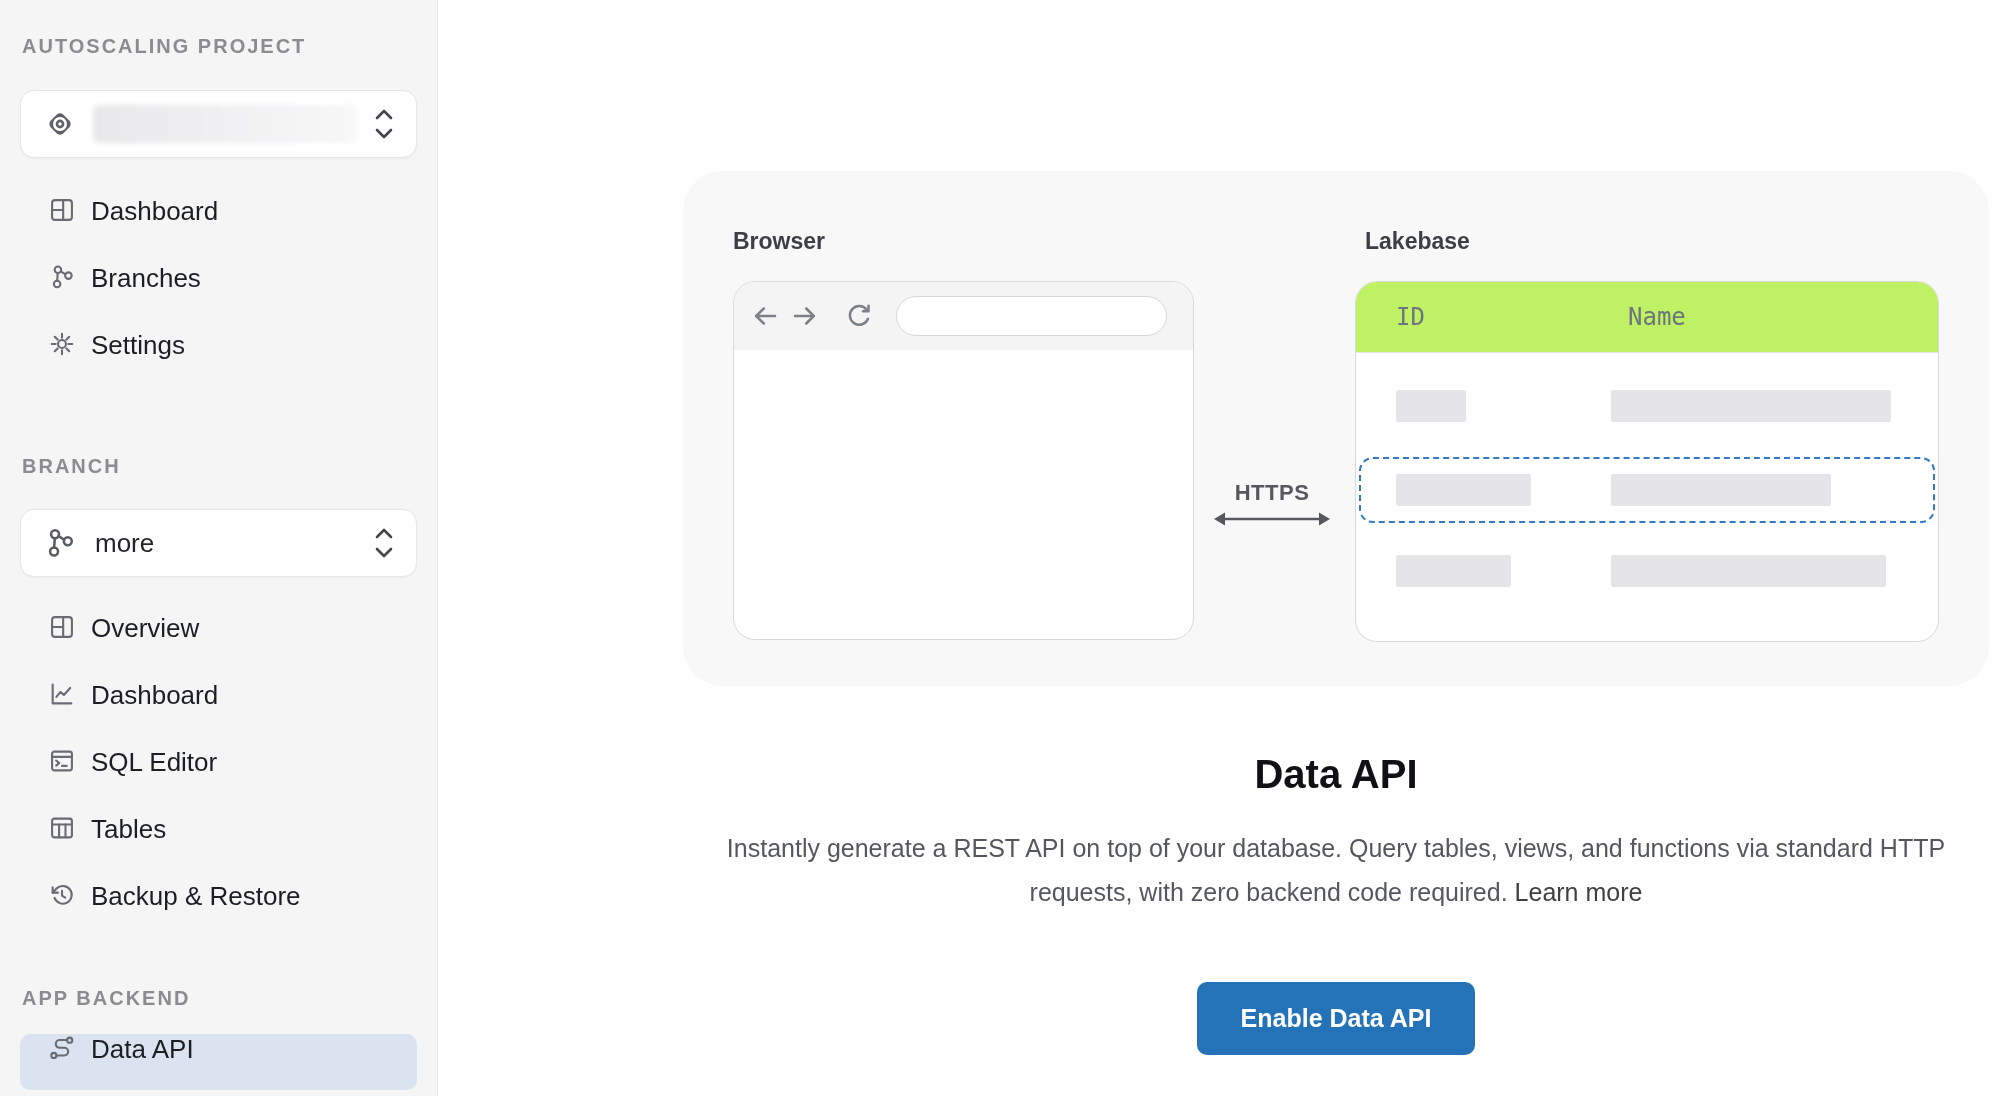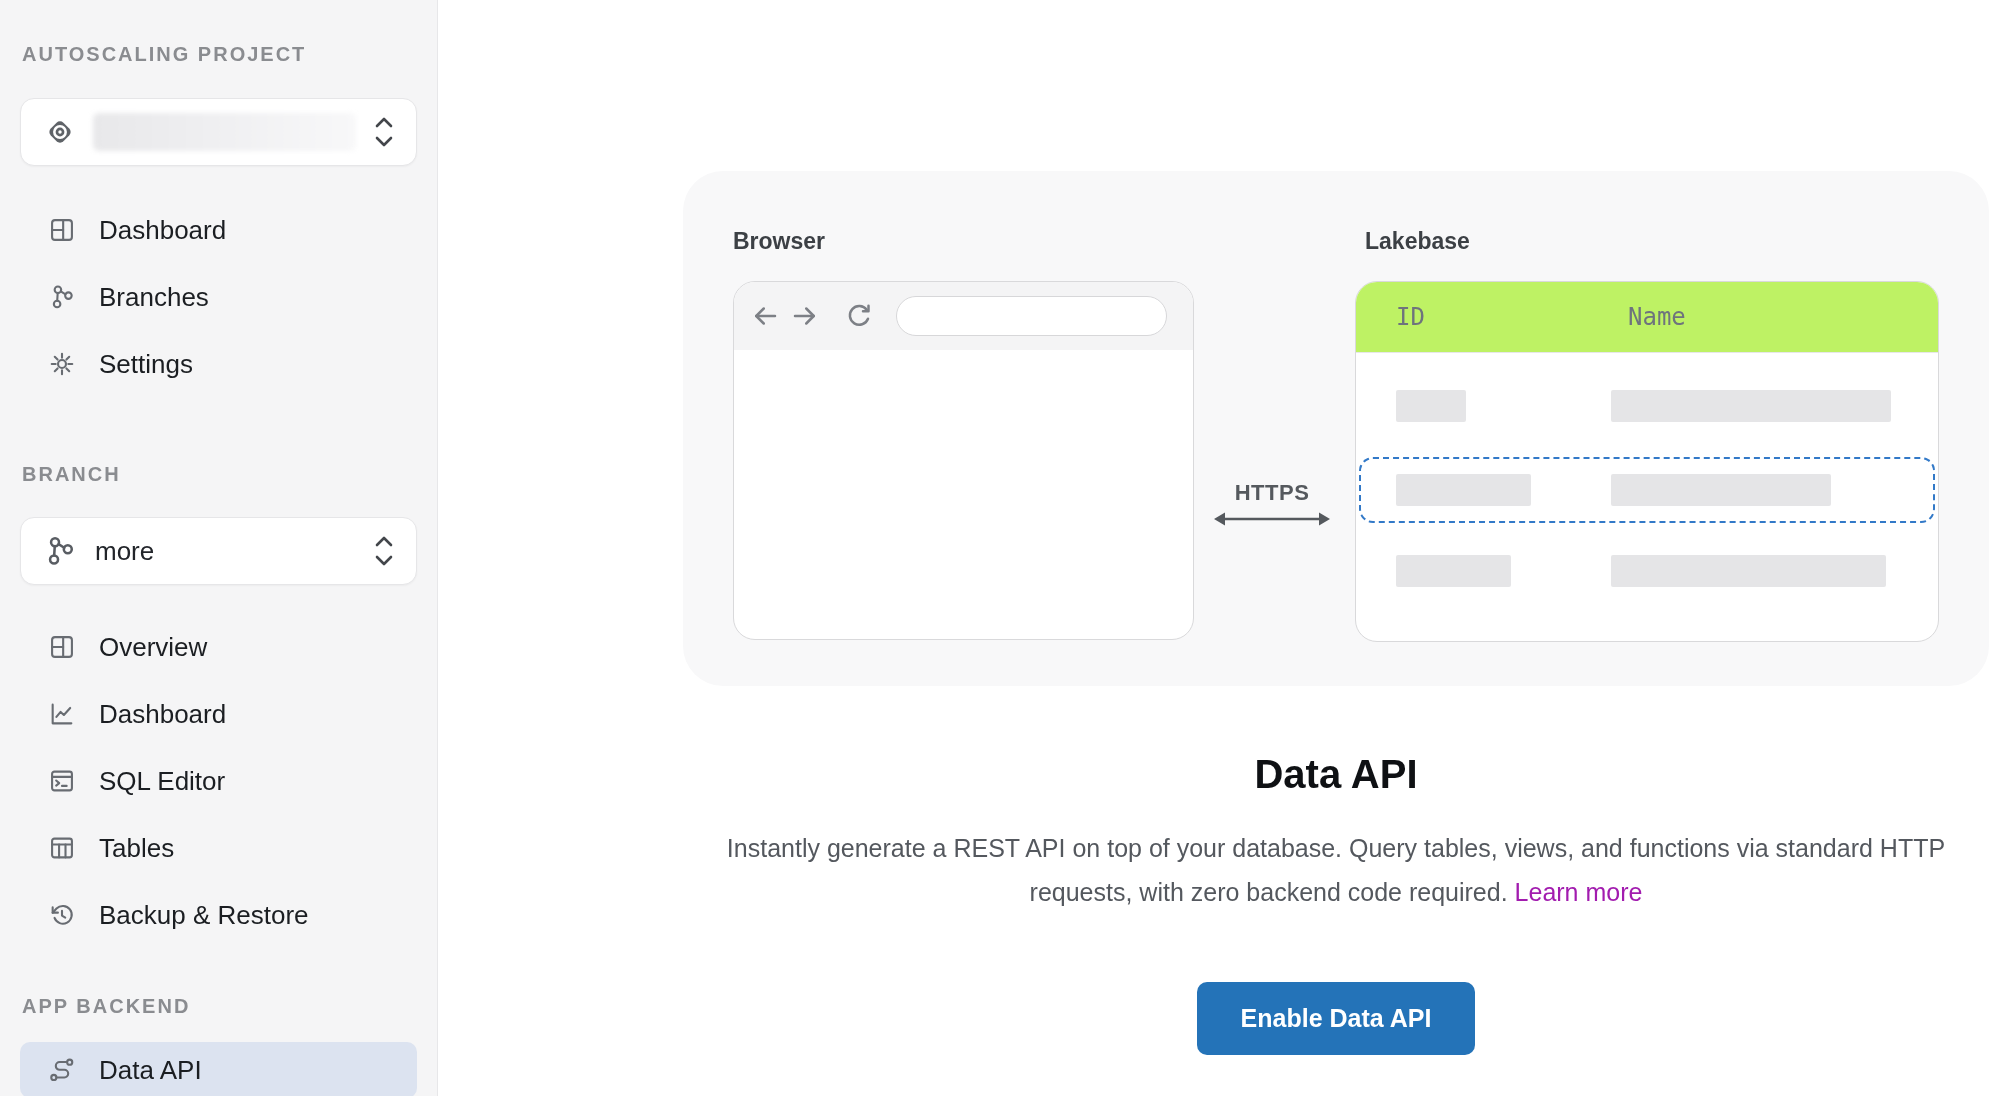--- a/index.html
+++ b/index.html
@@ -7,21 +7,21 @@
   body {
     font-family:"Liberation Sans","DejaVu Sans",sans-serif;
     background:#ffffff; color:#1b1e22;
     display:flex; overflow:hidden;
   }
 
   
   .sidebar {
     width:438px; min-width:438px; height:100%;
     background:#f5f5f6; border-right:1px solid #e7e7e9;
-    padding:16px 20px;
+    padding:8px 20px;
   }
   .section-label {
     font-size:20px; font-weight:700; letter-spacing:2px;
     color:#8a8c90; margin-left:2px; line-height:20px;
   }
   .section-label.first { margin-top:28px; }
   .section-label.branch { margin-top:59px; }
   .section-label.backend { margin-top:40px; }
 
   .selector-card {
@@ -40,21 +40,21 @@
   }
   .sel-value { font-size:26px; color:#22252a; margin-left:18px; }
   .spacer { flex:1; }
   .updown { width:24px; height:34px; }
 
   nav.navlist { display:flex; flex-direction:column; }
   nav.project-nav { margin-top:38px; }
   nav.branch-nav { margin-top:36px; }
   nav.backend-nav { margin-top:26px; }
   .nav-item {
-    height:52px; display:flex; align-items:center; gap:23px;
+    height:52px; display:flex; align-items:flex-start; gap:15px;
     padding-left:28px; border-radius:10px; margin-bottom:15px;
     font-size:26px; color:#1b1e22; cursor:pointer;
   }
   nav.backend-nav .nav-item { height:56px; margin-bottom:0; }
   .nav-item.selected { background:#dce3f0; }
   .nav-icon { width:28px; height:28px; flex:0 0 28px; display:flex; }
   .nav-icon svg { width:28px; height:28px; stroke:#686c72; stroke-width:1.8; fill:none; stroke-linecap:round; stroke-linejoin:round; }
   .sel-icon svg { stroke:#595d63; stroke-width:1.8; fill:none; stroke-linecap:round; stroke-linejoin:round; }
   .updown svg { stroke:#43464b; stroke-width:2.6; fill:none; stroke-linecap:round; stroke-linejoin:round; width:24px; height:34px; }
 
@@ -115,21 +115,21 @@
   }
 
   .page-title {
     margin-top:64px; text-align:center;
     font-size:40px; font-weight:700; color:#0f1114; line-height:48px;
   }
   .description {
     margin:28px auto 0; max-width:1230px; text-align:center;
     font-size:25px; line-height:44px; color:#54585e;
   }
-  .learn-more { color:#a21caf; text-decoration:none; cursor:pointer; }
+  .learn-more { color:#404040; text-decoration:none; cursor:pointer; }
   .cta-row { text-align:center; margin-top:68px; }
   .enable-btn {
     height:73px; padding:0 44px; border:none; border-radius:10px;
     background:#2473b8; color:#ffffff; font-size:25px; font-weight:700;
     font-family:"Liberation Sans","DejaVu Sans",sans-serif; cursor:pointer;
   }
 </style>
 </head>
 <body>
 

